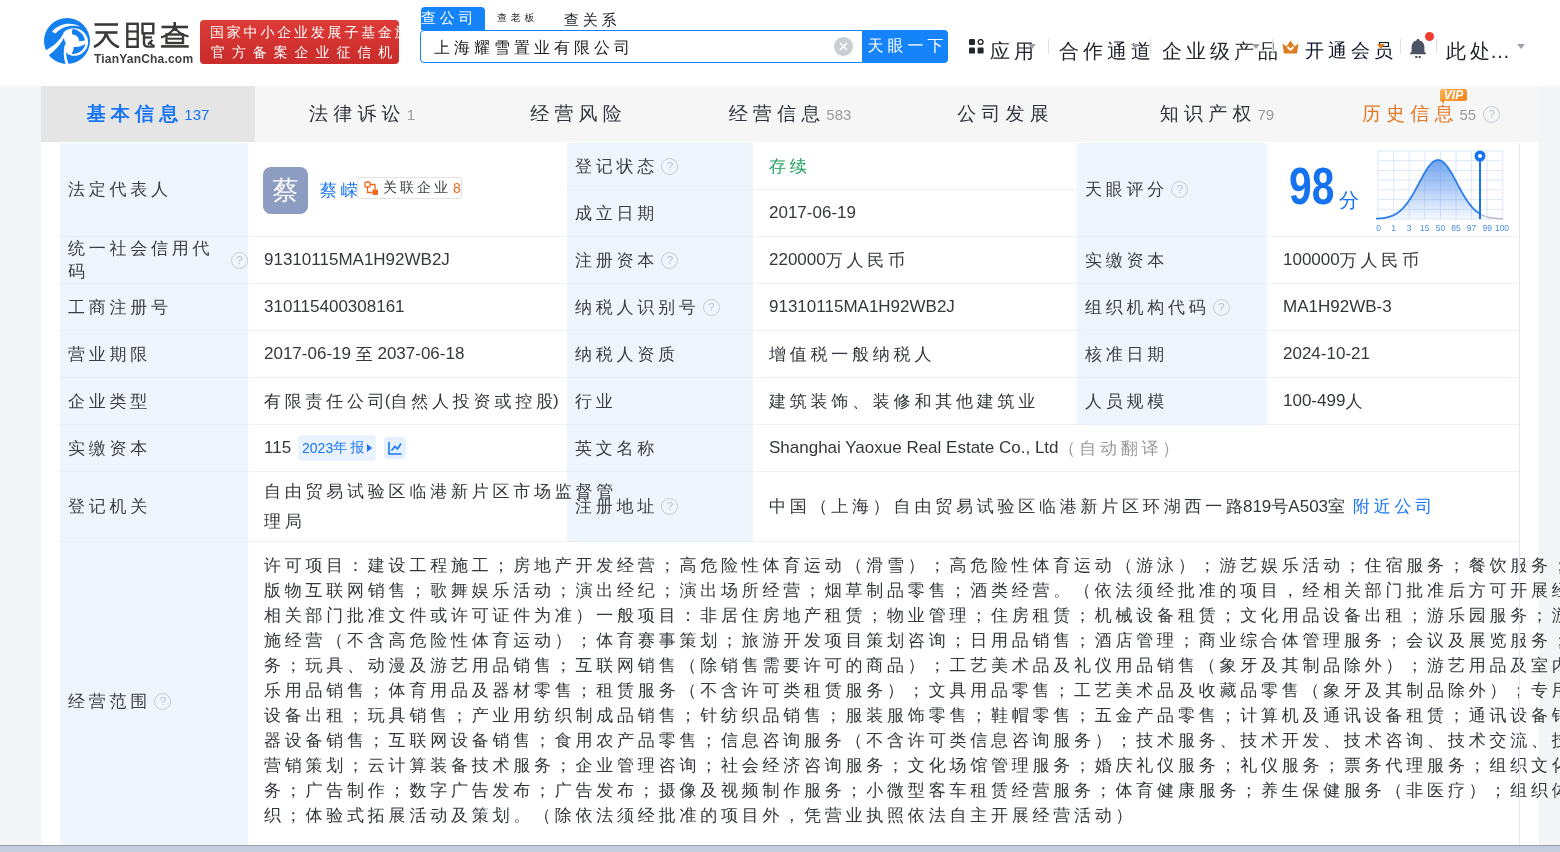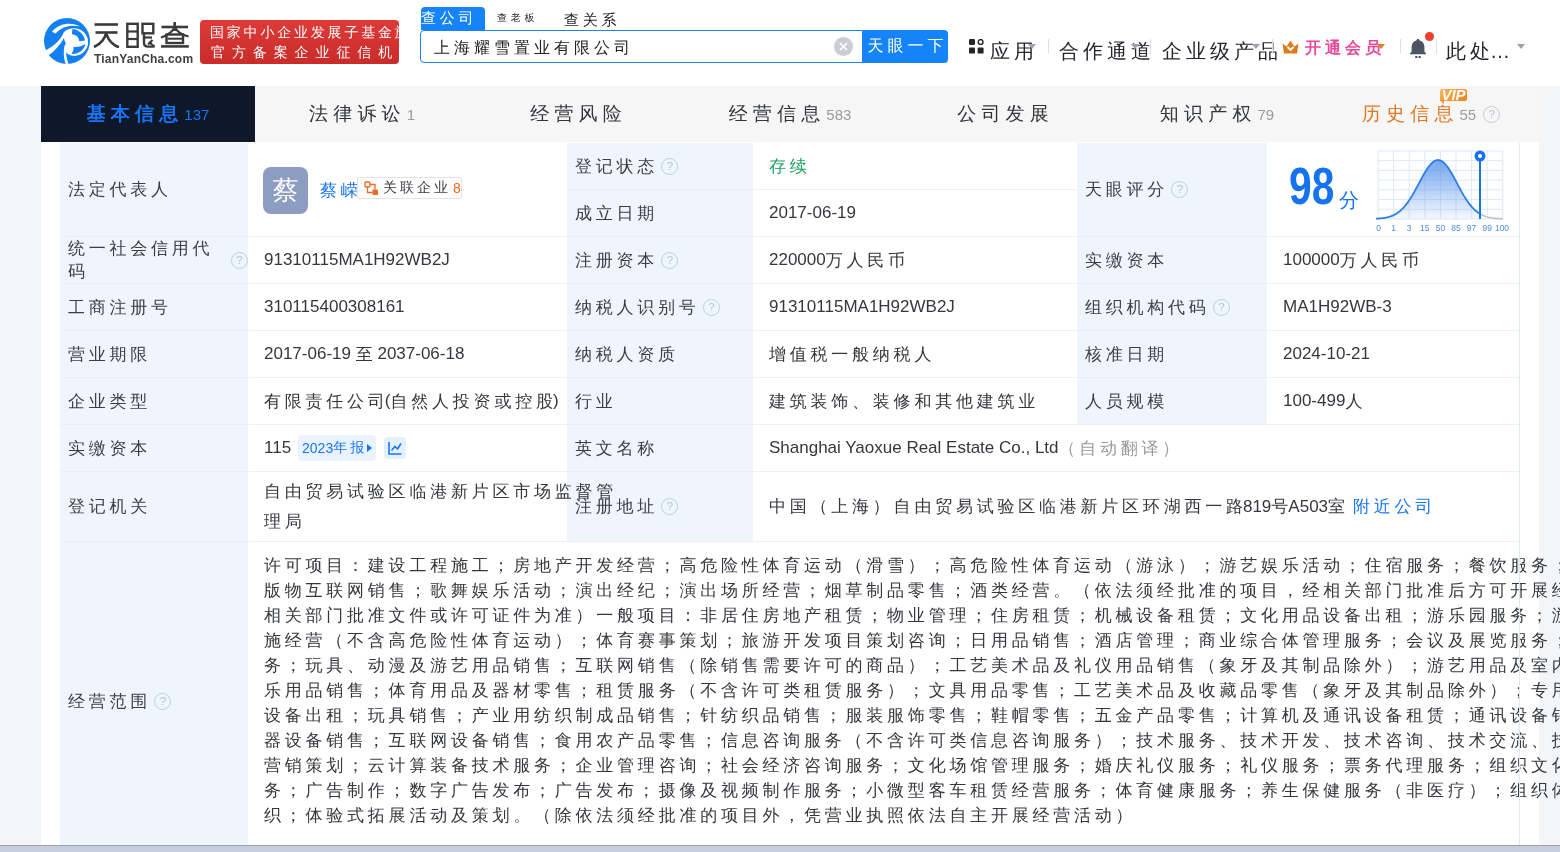--- a/index.html
+++ b/index.html
@@ -11,21 +11,21 @@
 .z16{letter-spacing:4px;margin-right:-4px}
 .z17b{letter-spacing:4px;margin-right:-4px}
 .z19{letter-spacing:5.2px;margin-right:-5.2px}
 
 #hd{position:absolute;left:0;top:0;width:1560px;height:86px;background:#fff}
 #pagebg{position:absolute;left:0;top:86px;width:1560px;height:766px;background:#f4f5f6}
 #ct{position:absolute;left:41px;top:86px;width:1498px;height:766px;background:#fff}
 #tabs{position:absolute;left:41px;top:86px;width:1498px;height:56px;background:#f6f6f7}
 .tab{position:absolute;top:0;height:56px;display:flex;align-items:center;justify-content:center;font-size:19px;color:#30343c}
 .tab .cnt{font-size:15px;color:#9b9b9b;margin-left:6px;letter-spacing:0}
-.tab1{background:#0f172a;color:#1775f5;font-weight:bold}
+.tab1{background:#e5e5e5;color:#1775f5;font-weight:bold}
 .tab1 .cnt{color:#1775f5;font-weight:normal}
 .q{display:inline-block;width:17px;height:17px;border:1.5px solid #c2cddb;border-radius:50%;color:#b6c2d2;font-size:11.5px;line-height:14px;text-align:center;margin-left:7px;flex:none}
 
 .lab{position:absolute;background:#eff5fc;display:flex;align-items:center;padding-left:8px;font-size:17px;color:#3b3f45;border-bottom:1px solid #e7eef7;border-right:2px solid #fff}
 .val{position:absolute;background:#fff;display:flex;align-items:center;padding-left:14px;font-size:17px;color:#34373c;border-bottom:1px solid #eef2f8}
 .grn{color:#20a162}
 .blue{color:#1775f5}
 .gray{color:#999}
 
 .navtxt{position:absolute;font-size:20px;color:#23262d;top:38px;white-space:nowrap}
@@ -102,21 +102,21 @@
   <div class="navtxt" style="left:1059px"><span class="z16">合作通道</span></div>
   <div class="caret" style="left:1131px"></div>
   <div class="navdiv" style="left:1150px"></div>
   <div class="navtxt" style="left:1162px"><span class="z16">企业级产品</span></div>
   <div class="caret" style="left:1252px"></div>
   <div class="navdiv" style="left:1272px"></div>
   <svg class="abs" style="left:1282px;top:40px" width="17" height="14" viewBox="0 0 17 14">
     <path d="M0.5 3.5 L4.5 6.5 L8.5 0.5 L12.5 6.5 L16.5 3.5 L15 13.5 L2 13.5 Z" fill="#dd7c1e"></path>
     <path d="M5.5 7 L8.5 10 L11.5 7" stroke="#fff" stroke-width="1.8" fill="none"></path>
   </svg>
-  <div class="navtxt" style="left:1305px;font-weight:bold;color:#ec4899;font-size:16px"><span class="z17b">开通会员</span></div>
+  <div class="navtxt" style="left:1305px;font-weight:normal;color:#0f172a;font-size:19px"><span class="z17b">开通会员</span></div>
   <div class="caret" style="left:1377px;border-top-color:#dd7c1e"></div>
   <div class="navdiv" style="left:1400px"></div>
   <svg class="abs" style="left:1410px;top:39px" width="16" height="19" viewBox="0 0 16 19">
     <path d="M8 0 C8.9 0 9.6 .7 9.6 1.6 C12.6 2.3 14.4 4.8 14.4 8 L14.4 12.5 L16 14.5 L16 15.2 L0 15.2 L0 14.5 L1.6 12.5 L1.6 8 C1.6 4.8 3.4 2.3 6.4 1.6 C6.4 .7 7.1 0 8 0 Z" fill="#4b5563"></path>
     <rect x="5.2" y="17" width="2.2" height="2" fill="#4b5563"></rect>
       <rect x="8.6" y="17" width="2.2" height="2" fill="#4b5563"></rect>
   </svg>
   <div class="abs" style="left:1425px;top:32px;width:9px;height:9px;border-radius:50%;background:#f23c30"></div>
   <div class="navdiv" style="left:1436px"></div>
   <div class="navtxt" style="left:1446px"><span class="z16">此处</span>…</div>
@@ -148,21 +148,21 @@
       <span class="cnt">79</span>
     </div>
   <div class="tab" style="left:1283px;width:214px;color:#e4761f">
       <span class="z19">历史信息</span>
       <span class="cnt">55</span>
       <span class="q">?</span>
     </div>
 </div>
 
 <div class="abs" style="left:1440px;top:89px;width:27px;height:12px;background:linear-gradient(135deg,#ffb254,#ee8318);border-radius:2.5px 2.5px 2.5px 0;z-index:5">
-  <div style="color:#fff;font-size:15px;font-weight:bold;font-style:italic;text-align:center;line-height:12px">VIP</div>
+  <div style="color:#fff;font-size:12px;font-weight:bold;font-style:italic;text-align:center;line-height:12px">VIP</div>
   <div style="position:absolute;left:0;bottom:-3px;width:0;height:0;border-left:4px solid transparent;border-right:0 solid transparent;border-top:4px solid #ef8922"></div>
 </div>
 <div id="tbl">
 <div class="lab" style="left:60px;top:143px;width:190px;height:94px">
       <span class="z">法定代表人</span>
     </div>
 <div class="lab" style="left:60px;top:237px;width:190px;height:47px">
       <span class="z">统一社会信用代码</span>
       <span class="q">?</span>
     </div>

